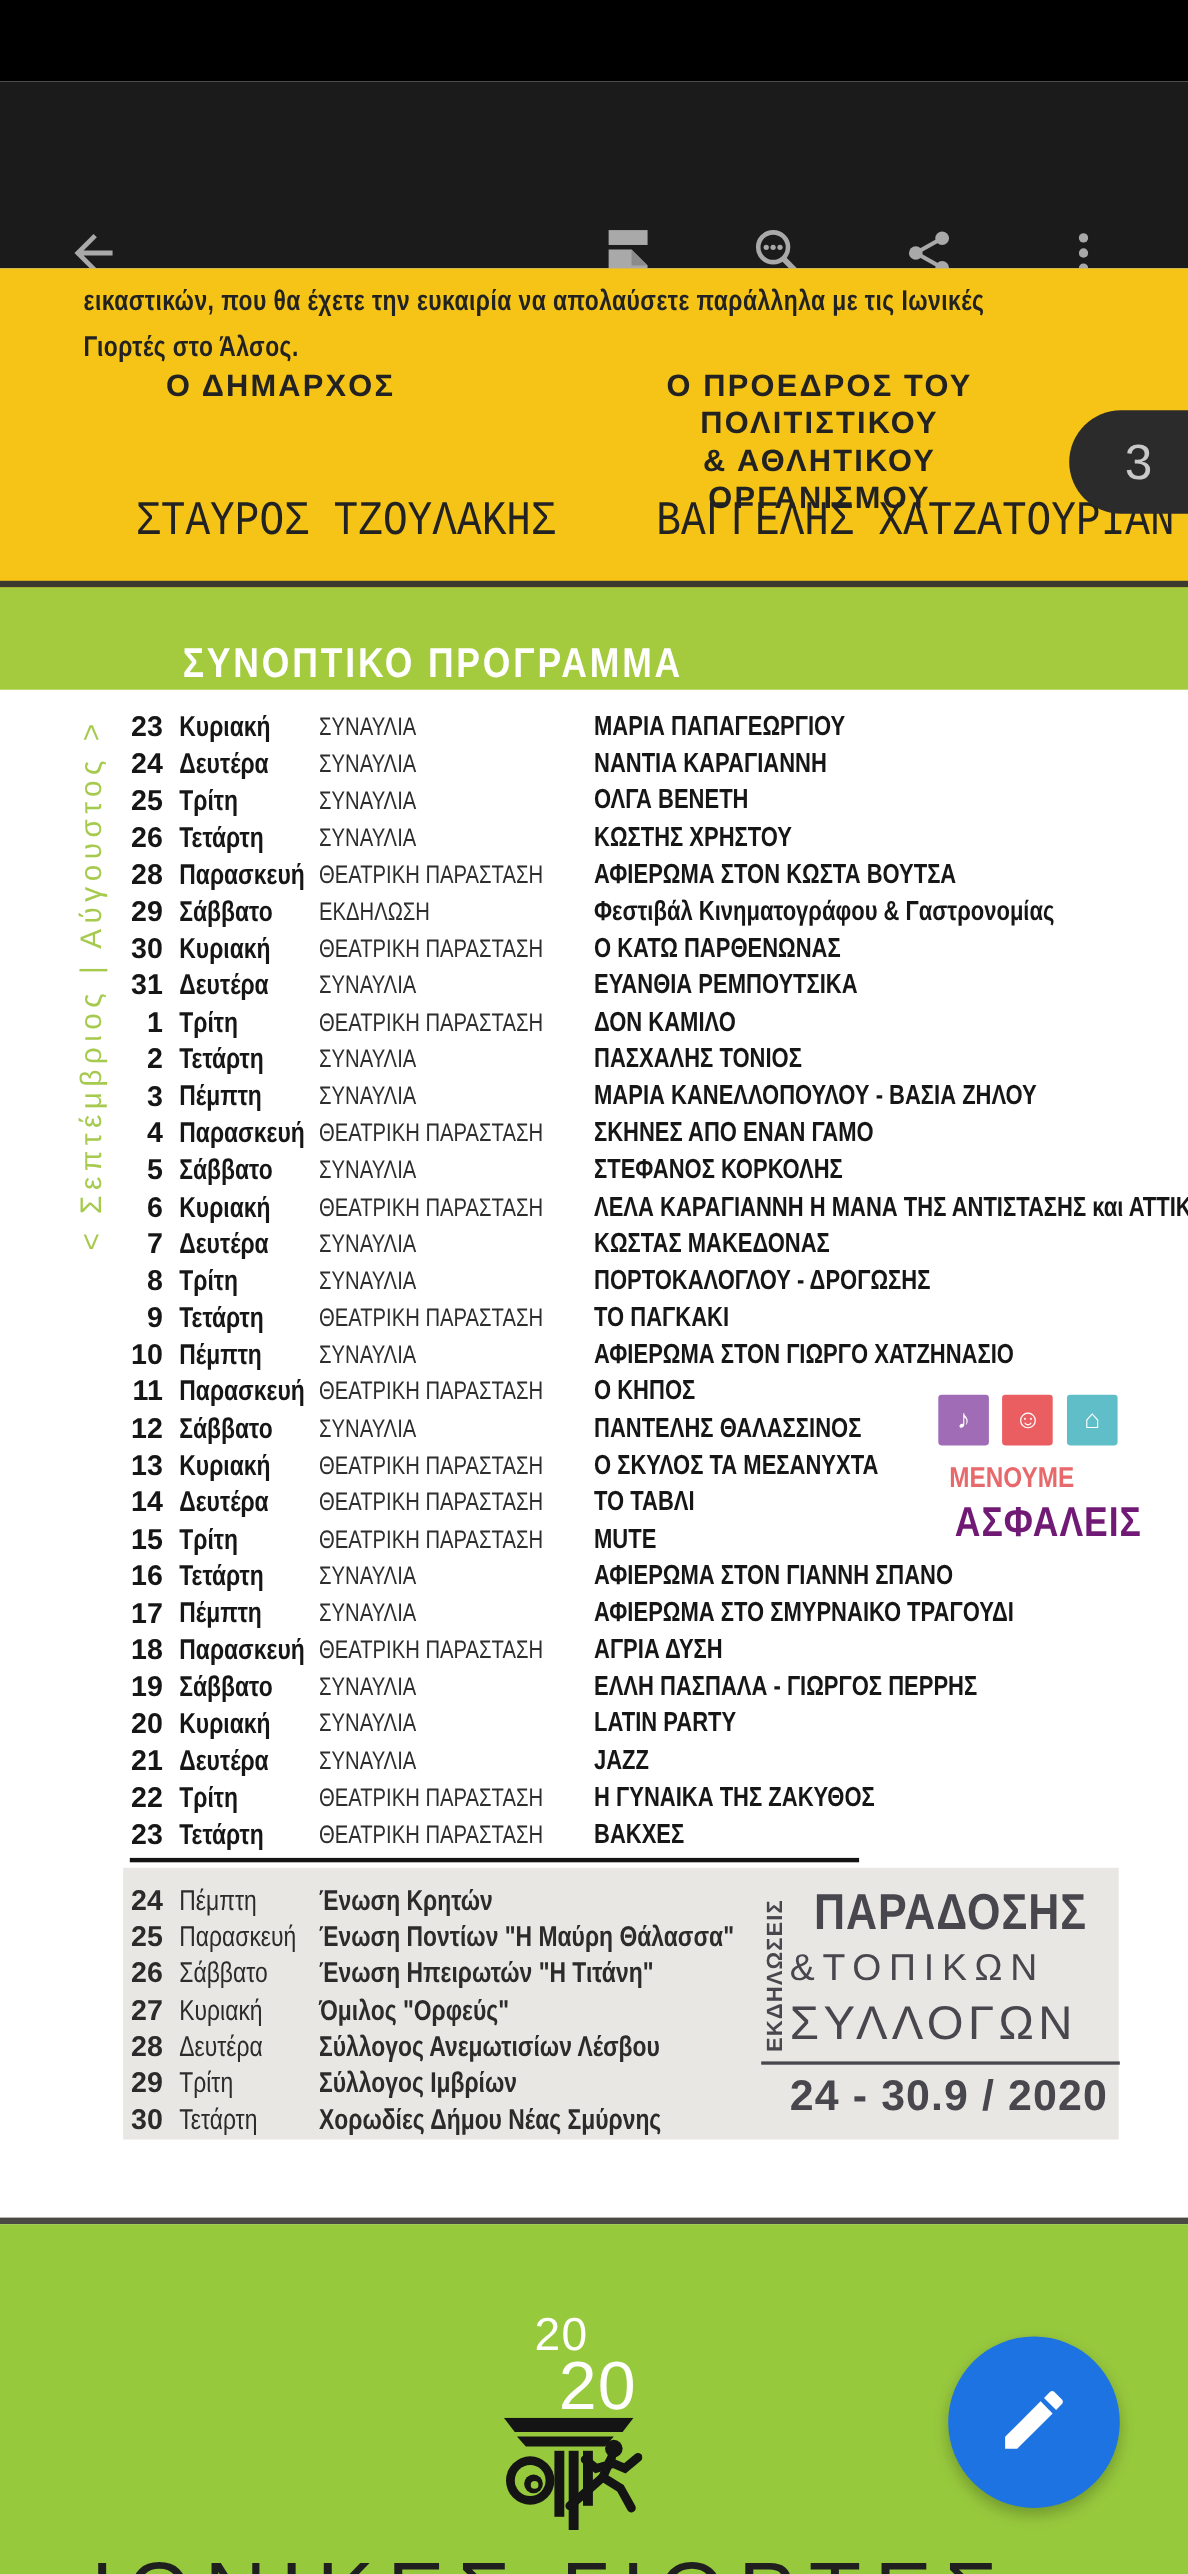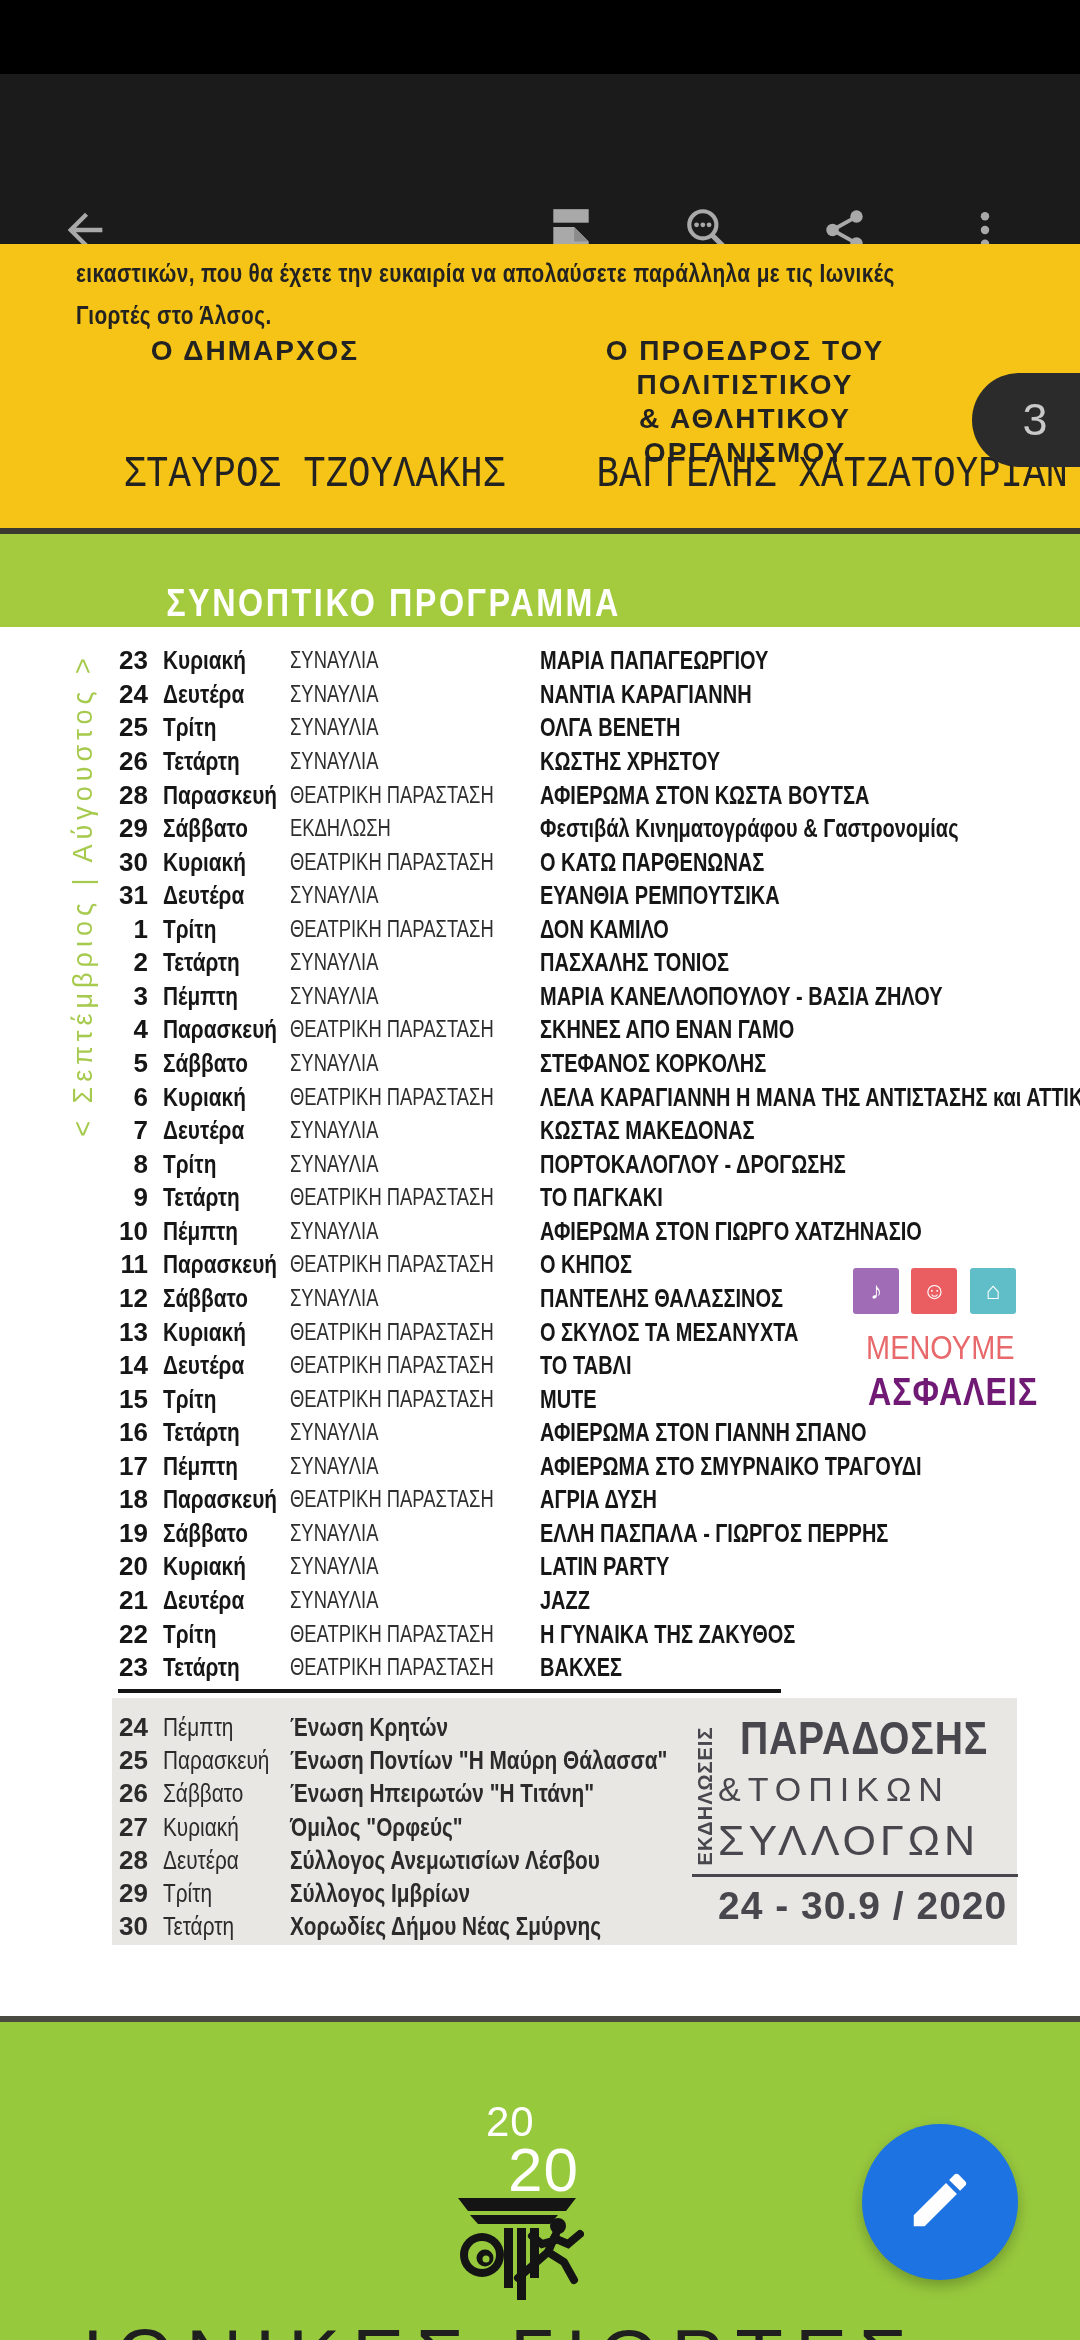--- a/index.html
+++ b/index.html
@@ -38,21 +38,21 @@
   .prow{display:flex;height:33.57px;align-items:center;}
   .prow .num{width:48px;text-align:right;font-weight:700;font-size:26px;flex:none;}
   .prow .day{margin-left:15px;width:127px;font-weight:700;font-size:26px;flex:none;}
   .prow .type{width:250px;font-size:23px;color:#2e2e2e;flex:none;}
   .prow .title{flex:1;font-weight:700;font-size:25px;}
   .sepline{position:absolute;left:118px;top:1689px;width:663px;height:4px;background:#141414;}
   
   .menoume{position:absolute;left:853px;top:1268px;width:170px;}
   .sq{display:inline-block;width:46px;height:46px;margin-right:8px;border-radius:3px;
       color:#fff;font-size:24px;line-height:46px;text-align:center;vertical-align:top;}
-  .m1{margin-top:14px;color:#E8696B;font-size:34px;font-weight:400;}
+  .m1{margin-top:14px;color:#E8696B;font-size:26px;font-weight:700;}
   .m2{margin-top:4px;color:#701a75;font-size:38px;font-weight:700;letter-spacing:1px;}
   
   .clubs{position:absolute;left:112px;top:1698px;width:905px;height:247px;background:#E8E7E4;color:#2b2b2b;}
   .crows{position:absolute;left:0;top:13px;width:560px;}
   .crow{display:flex;height:33.2px;align-items:center;}
   .crow .num{width:36px;text-align:right;font-weight:700;font-size:26px;flex:none;}
   .crow .day{margin-left:15px;width:127px;font-weight:400;font-size:26px;flex:none;}
   .crow .org{flex:1;font-weight:700;font-size:26px;}
   .vlabel{position:absolute;left:580px;top:22px;width:26px;height:152px;}
   .vlabel span{position:absolute;left:50%;top:50%;transform:translate(-50%,-50%) rotate(-90deg);

